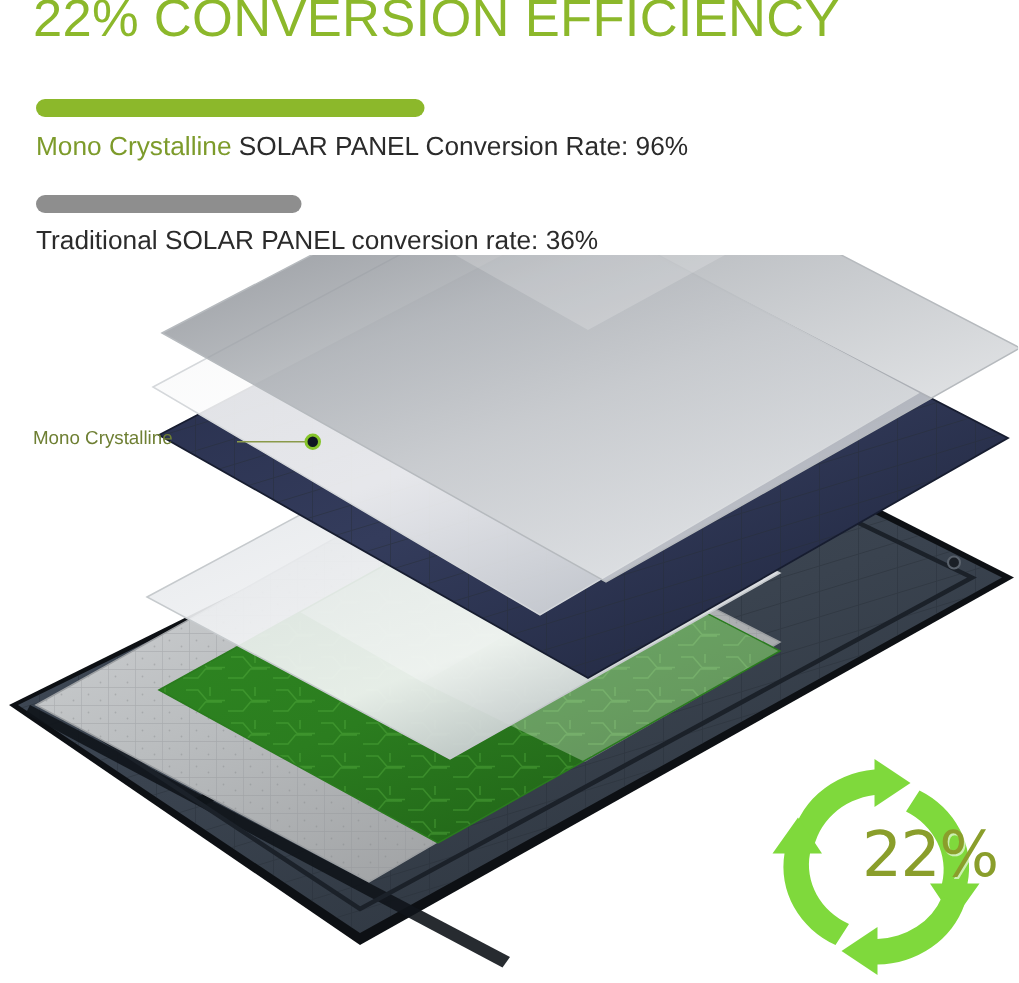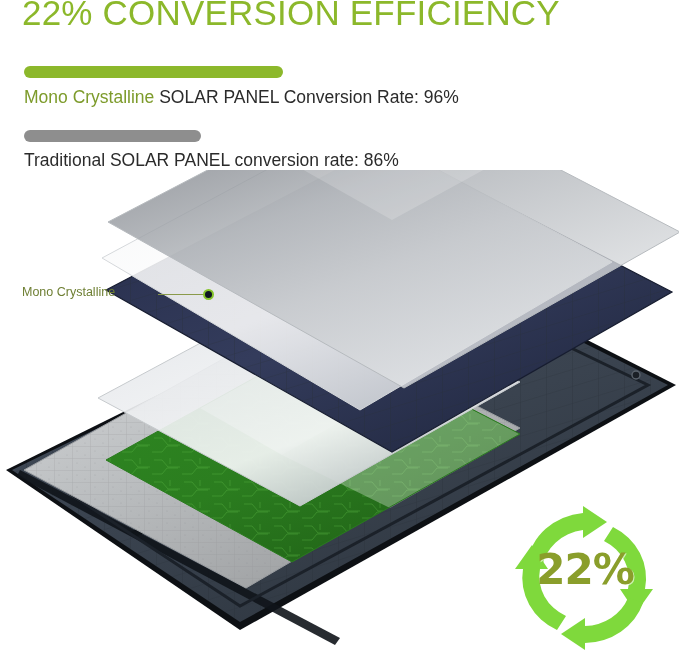--- a/index.html
+++ b/index.html
@@ -44,40 +44,40 @@
   }
   .callout-dot{
     position:absolute;left:203px;top:289px;width:11px;height:11px;border-radius:50%;
     background:#0f1622;border:2.5px solid #86C52B;box-sizing:border-box;
   }
 
   
   .badge{position:absolute;left:505px;top:505px;width:160px;height:145px;}
   .badge svg{position:absolute;left:0;top:0;}
   .badge-text{
-    position:absolute;left:0;top:40px;width:160px;text-align:center;
+    position:absolute;left:0;top:40px;width:160px;text-align:right;
     font-family:"DejaVu Sans", sans-serif;
-    font-size:42px;font-weight:bold;color:#8A9E2B;letter-spacing:-1px;
+    font-size:42px;font-weight:normal;color:#8A9E2B;letter-spacing:-1px;
     text-shadow:1px 1px 0 rgba(255,255,255,.6);
   }
 
   .art{position:absolute;left:0;top:170px;width:679px;height:485px;}
 </style>
 </head>
 <body>
 
 <div id="stage">
 
   <div class="headline">22% CONVERSION EFFICIENCY</div>
 
   <div class="bar bar-green"></div>
   <div class="legend-line legend-1"><span class="lg-accent">Mono Crystalline</span><span class="lg-dark"> SOLAR PANEL Conversion Rate: 96%</span></div>
 
   <div class="bar bar-gray"></div>
-  <div class="legend-line legend-2">Traditional SOLAR PANEL conversion rate: 86%</div>
+  <div class="legend-line legend-2">Traditional SOLAR PANEL conversion rate: 36%</div>
 
   <div class="art">
     <svg width="679" height="485" viewBox="0 0 679 485" xmlns="http://www.w3.org/2000/svg">
       <defs>
         <linearGradient id="gGlass" x1="0" y1="0" x2="0.65" y2="1">
           <stop offset="0%" stop-color="#5f636b"></stop>
           <stop offset="45%" stop-color="#a9adb2"></stop>
           <stop offset="100%" stop-color="#e8eaec"></stop>
         </linearGradient>
         <linearGradient id="gFilm" x1="0" y1="0" x2="0.7" y2="1">

